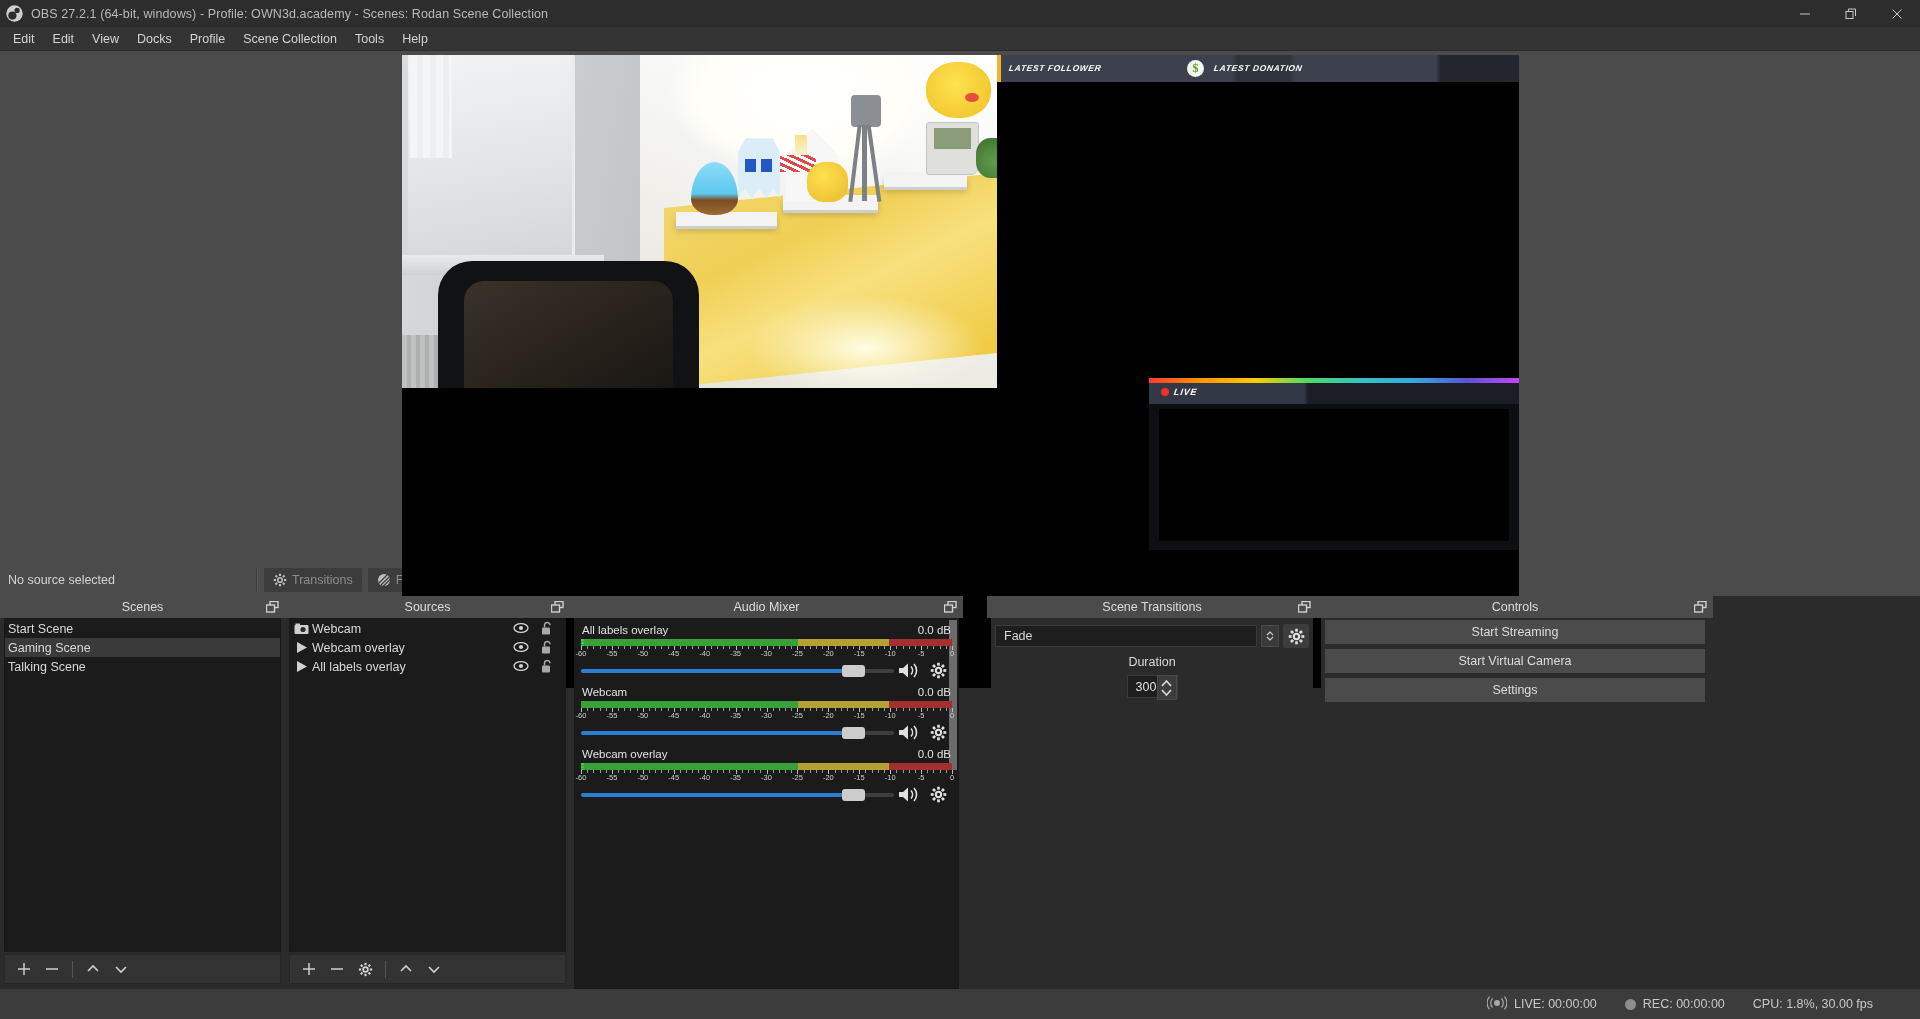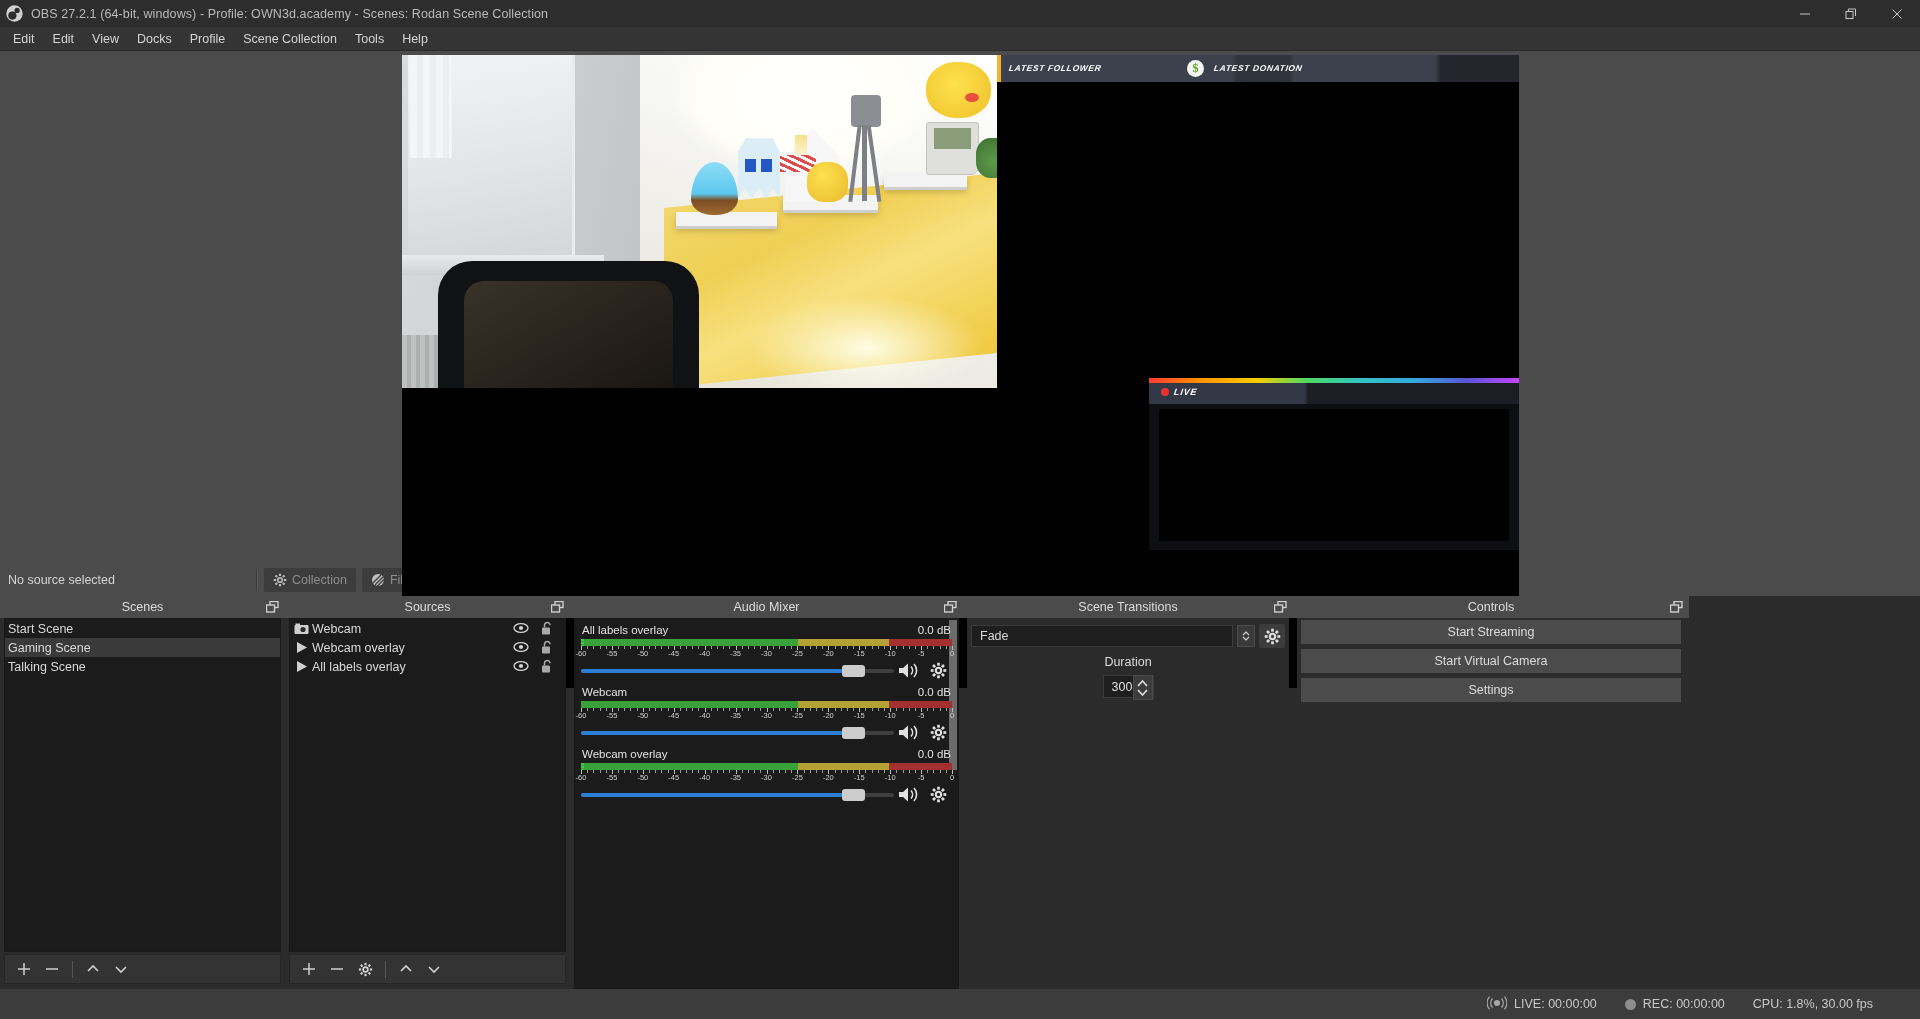--- a/index.html
+++ b/index.html
@@ -205,21 +205,21 @@
   .slider-row { display: flex; align-items: center; margin-top: 4px; padding: 0 2px; gap: 0; }
   .slider { position: relative; flex: 1 1 auto; height: 16px; }
   .slider .track { position:absolute; left:0; top:6px; height:4px; width:100%; background:#3e3e3e; border-radius:2px; }
   .slider .fill  { position:absolute; left:0; top:6px; height:4px; width:88%; background:#2a7fd4; border-radius:2px; }
   .slider .knob  { position:absolute; left:85.5%; top:2px; width:23px; height:12px; background:#cccccc; border-radius:3px; }
   .spk { width: 30px; display:flex; align-items:center; justify-content:center; }
   .ch-gear { width: 28px; display:flex; align-items:center; justify-content:center; }
   .audio-scroll { position:absolute; right:1px; top:1px; width:8px; height:150px; background:#6b6b6b; border-radius:0; }
 
   
-  .dock-trans { width: 330px; }
+  .dock-trans { width: 330px; margin-left: 24px; }
   .dock-trans .dock-body { background: #2b2b2b; border: none; margin: 0 4px; padding: 6px 4px; }
   .combo-row { display:flex; align-items:center; gap:4px; }
   .combo { flex: 1 1 auto; height: 22px; background: #1e1e1e; border: 1px solid #3a3a3a;
            display:flex; align-items:center; padding-left: 8px; font-size: 12.5px; color:#d9d9d9; }
   .combo-arrow { width: 18px; height: 22px; background:#3a3a3a; border:1px solid #4a4a4a;
                  display:flex; flex-direction:column; align-items:center; justify-content:center; }
   .trans-gear { width: 26px; height: 24px; background:#3c3c3c; display:flex; align-items:center; justify-content:center; border-radius:2px; }
   .dur-row { display:flex; align-items:center; margin-top: 7px; gap: 6px; flex-direction: column; }
   .dur-label { font-size: 12.5px; color: #d9d9d9; }
   .spin { flex: 1 1 auto; height: 23px; background: #1e1e1e; border: 1px solid #3a3a3a; position: relative;
@@ -354,21 +354,21 @@
         <line x1="7" y1="0.7" x2="7" y2="3"></line>
           <line x1="7" y1="11" x2="7" y2="13.3"></line>
         <line x1="0.7" y1="7" x2="3" y2="7"></line>
           <line x1="11" y1="7" x2="13.3" y2="7"></line>
         <line x1="2.5" y1="2.5" x2="4.1" y2="4.1"></line>
           <line x1="9.9" y1="9.9" x2="11.5" y2="11.5"></line>
         <line x1="11.5" y1="2.5" x2="9.9" y2="4.1"></line>
           <line x1="4.1" y1="9.9" x2="2.5" y2="11.5"></line>
       </g>
     </svg>
-    <span>Collection</span>
+    <span>Transitions</span>
   </div>
   <div class="pf-btn">
     <svg width="14" height="14" viewBox="0 0 14 14">
       <circle cx="7" cy="7" r="6" fill="#bdbdbd"></circle>
       <path d="M2 10 L10 2 M4 12 L12 4 M6 13.5 L13.5 6" stroke="#3c3c3c" stroke-width="1.2"></path>
     </svg>
     <span>Filters</span>
   </div>
   <div class="vsep"></div>
 </div>

